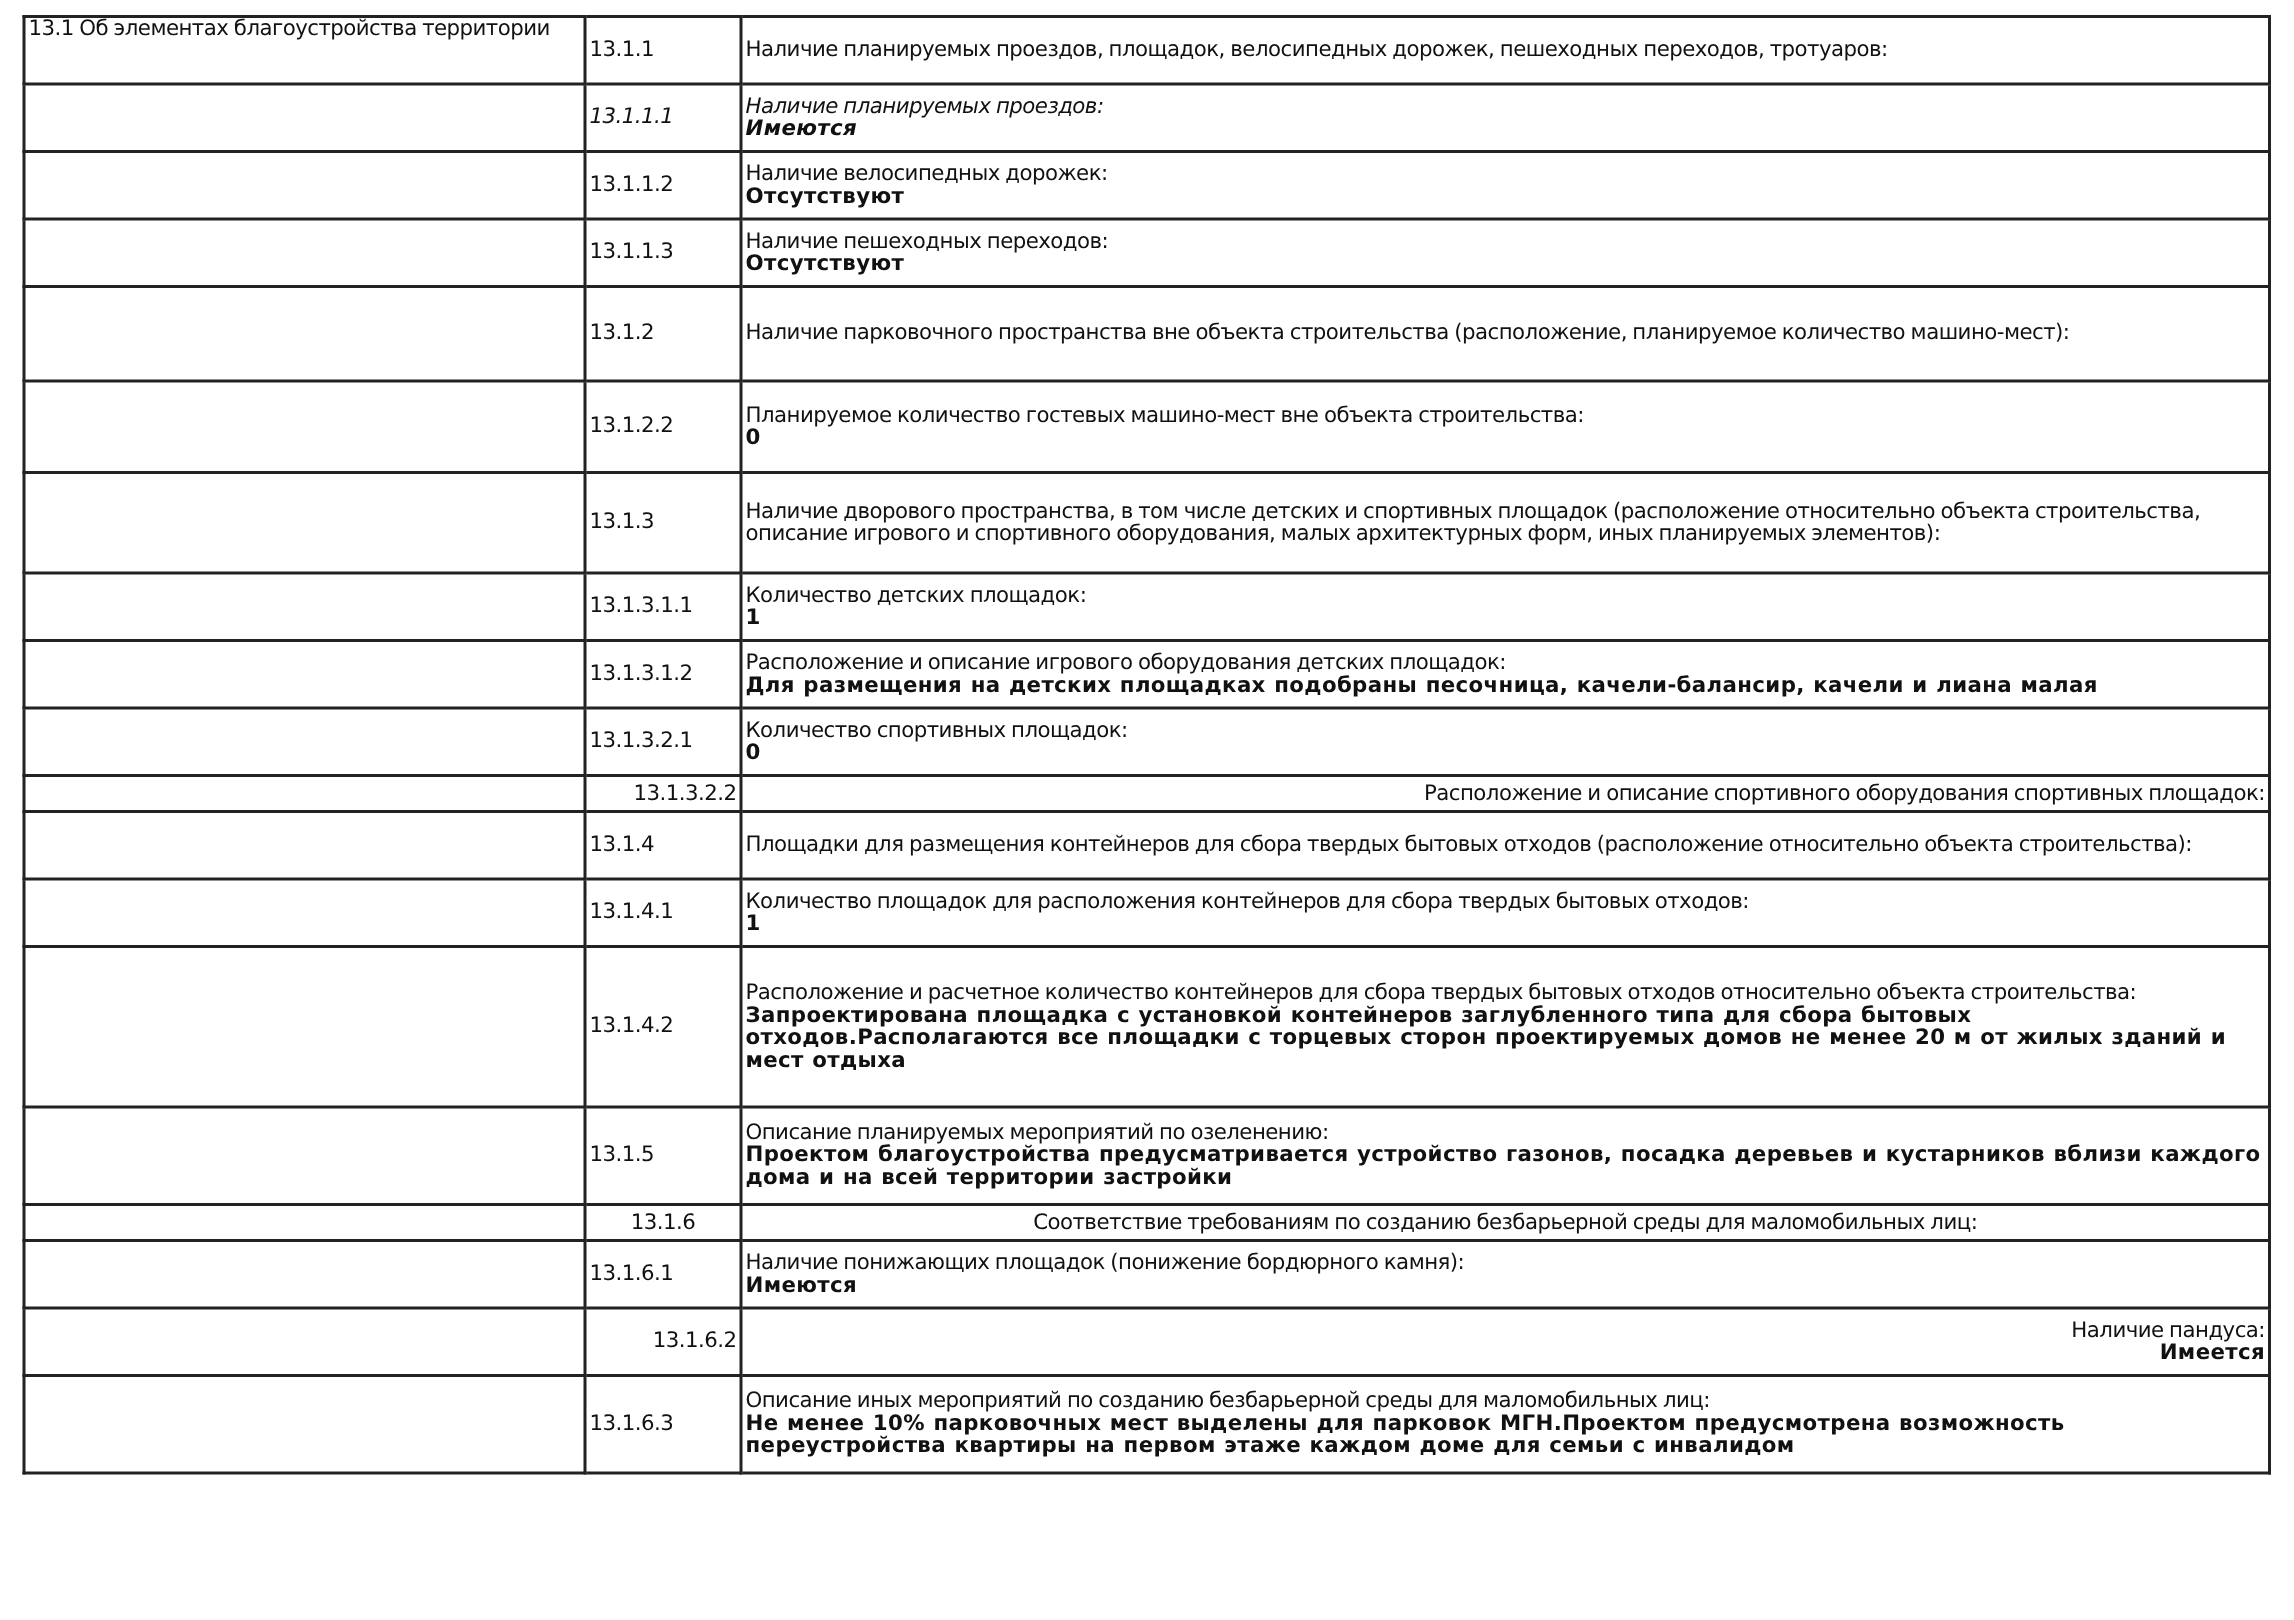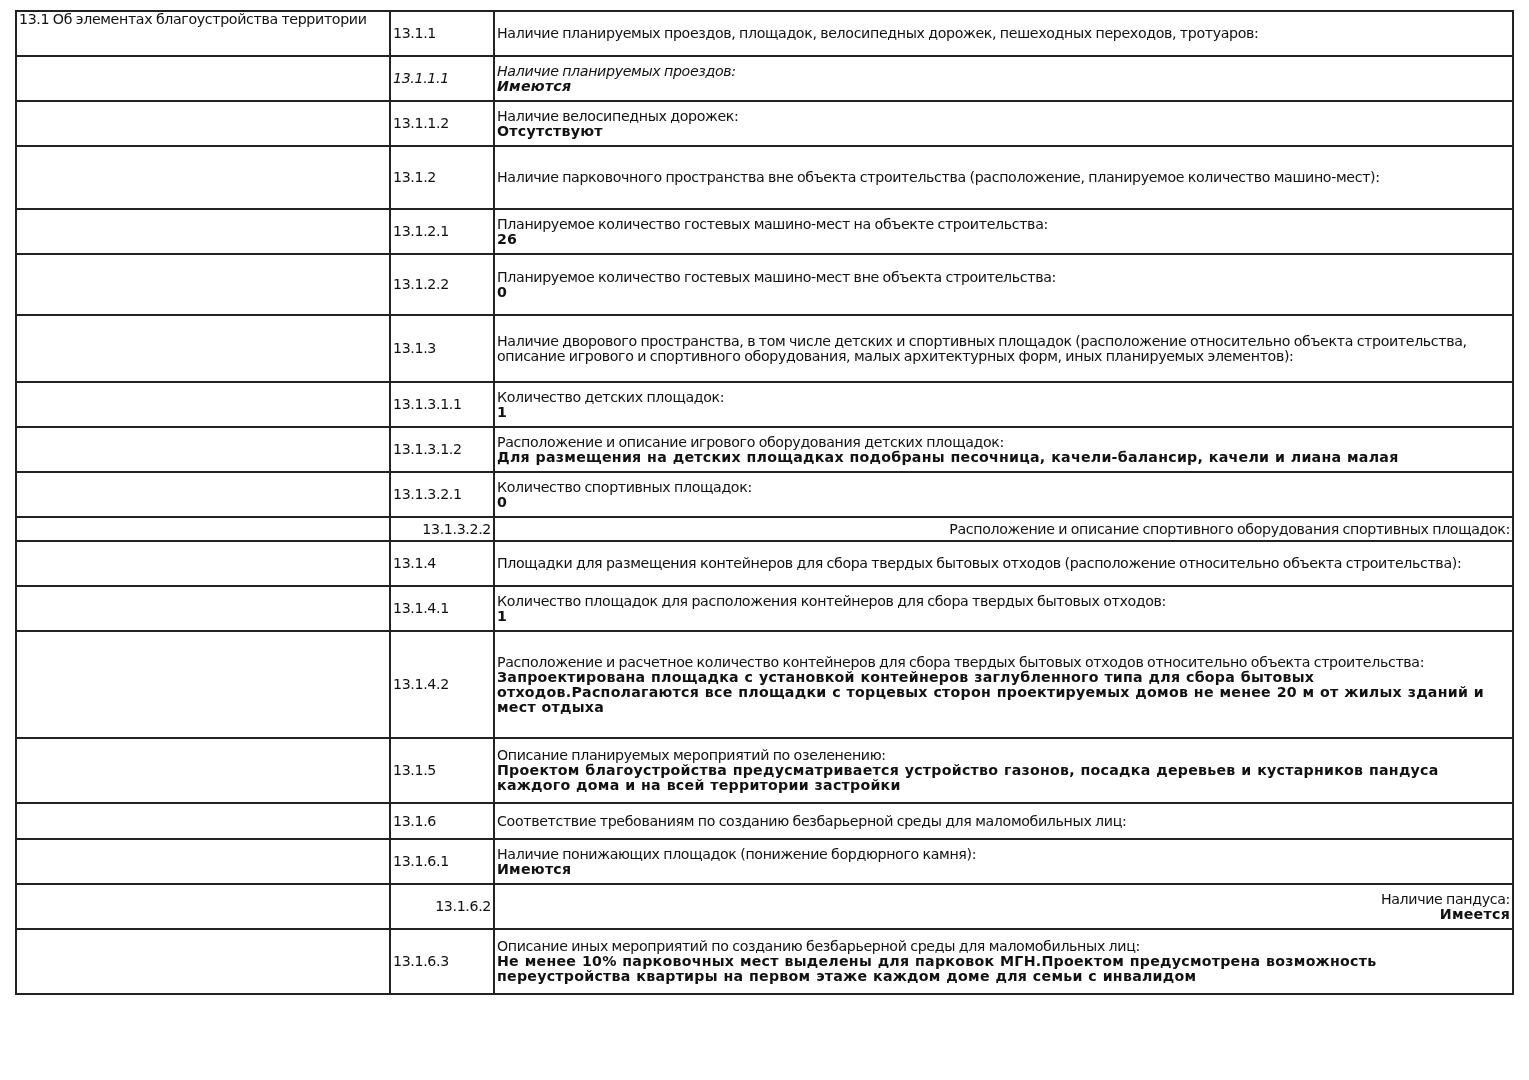--- a/index.html
+++ b/index.html
@@ -45,33 +45,33 @@
         </td>
       </tr>
       <tr style="height: 45px;">
         <td></td>
         <td class="num">13.1.1.2</td>
         <td class="desc">
           <span class="label">Наличие велосипедных дорожек:</span>
           <span class="value">Отсутствуют</span>
         </td>
       </tr>
+      <tr style="height: 45px;">
+        <td></td>
+        <td class="num">13.1.1.3</td>
+        <td class="desc">
+          <span class="label">Наличие пешеходных переходов:</span>
+          <span class="value">Отсутствуют</span>
+        </td>
+      </tr>
       <tr style="height: 63px;">
         <td></td>
         <td class="num">13.1.2</td>
         <td class="desc">
           <span class="label">Наличие парковочного пространства вне объекта строительства (расположение, планируемое количество машино-мест):</span>
-        </td>
-      </tr>
-      <tr style="height: 45px;">
-        <td></td>
-        <td class="num">13.1.2.1</td>
-        <td class="desc">
-          <span class="label">Планируемое количество гостевых машино-мест на объекте строительства:</span>
-          <span class="value">26</span>
         </td>
       </tr>
       <tr style="height: 61px;">
         <td></td>
         <td class="num">13.1.2.2</td>
         <td class="desc">
           <span class="label">Планируемое количество гостевых машино-мест вне объекта строительства:</span>
           <span class="value">0</span>
         </td>
       </tr>
@@ -134,24 +134,24 @@
         <td class="desc">
           <span class="label">Расположение и расчетное количество контейнеров для сбора твердых бытовых отходов относительно объекта строительства:</span>
           <span class="value">Запроектирована площадка с установкой контейнеров заглубленного типа для сбора бытовых отходов.Располагаются все площадки с торцевых сторон проектируемых домов не менее 20 м от жилых зданий и мест отдыха</span>
         </td>
       </tr>
       <tr style="height: 65px;">
         <td></td>
         <td class="num">13.1.5</td>
         <td class="desc">
           <span class="label">Описание планируемых мероприятий по озеленению:</span>
-          <span class="value">Проектом благоустройства предусматривается устройство газонов, посадка деревьев и кустарников пандуса каждого дома и на всей территории застройки</span>
+          <span class="value">Проектом благоустройства предусматривается устройство газонов, посадка деревьев и кустарников вблизи каждого дома и на всей территории застройки</span>
         </td>
       </tr>
-      <tr style="height: 36px;">
+      <tr style="height: 24px; text-align: center;">
         <td></td>
         <td class="num">13.1.6</td>
         <td class="desc">
           <span class="label">Соответствие требованиям по созданию безбарьерной среды для маломобильных лиц:</span>
         </td>
       </tr>
       <tr style="height: 45px;">
         <td></td>
         <td class="num">13.1.6.1</td>
         <td class="desc">

